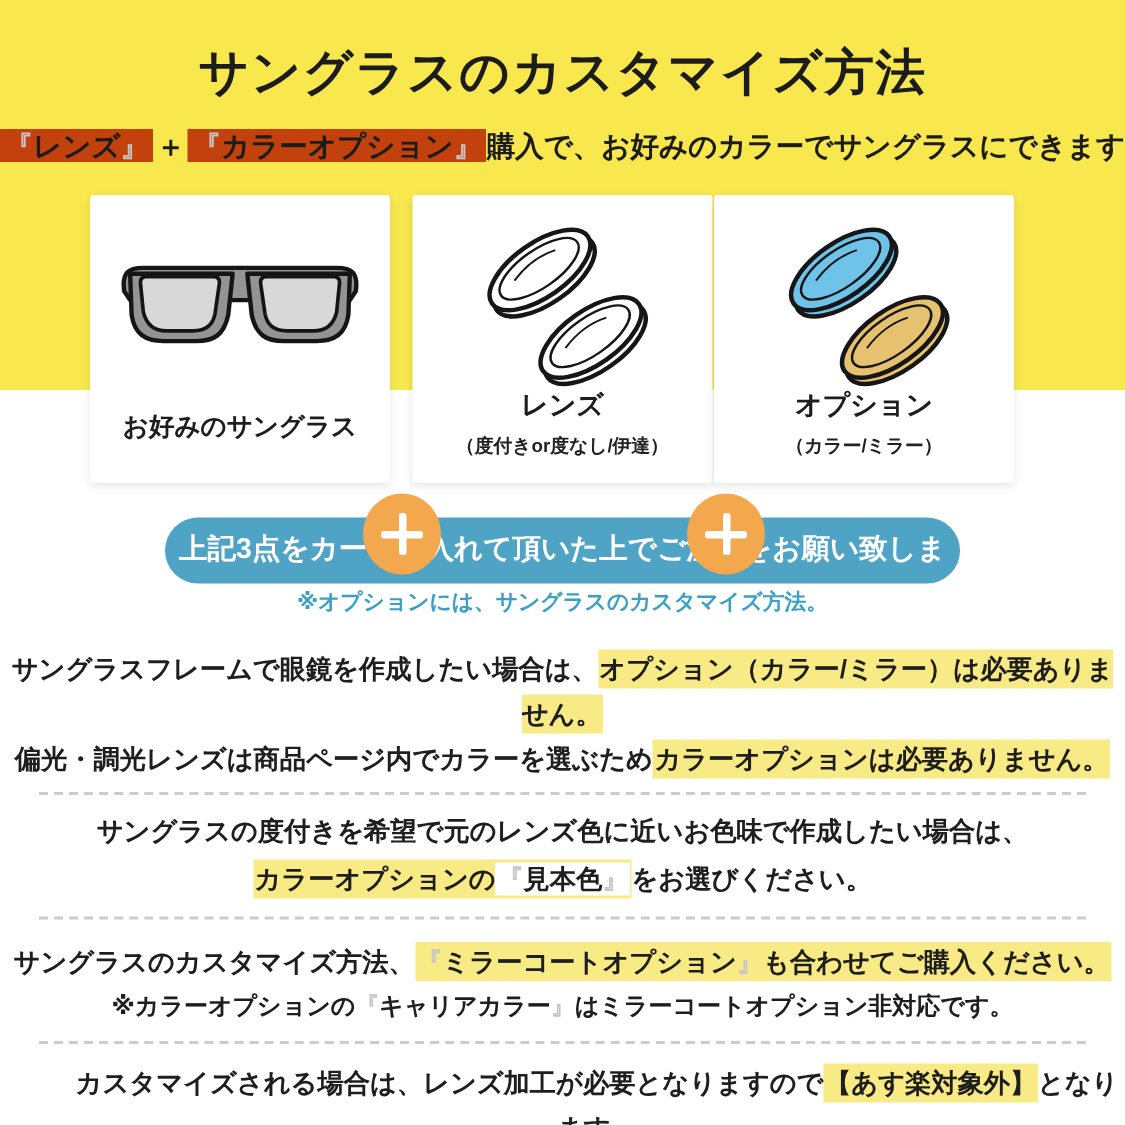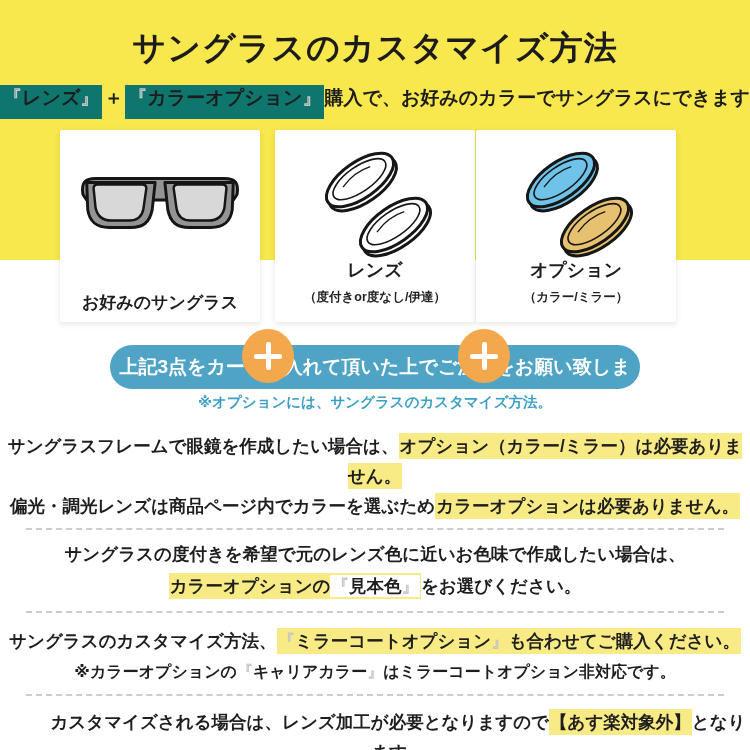--- a/index.html
+++ b/index.html
@@ -4,36 +4,36 @@
 <style>
   * { margin:0; padding:0; box-sizing:border-box; }
   html,body { background:#ffffff; }
   body { font-family:"Liberation Sans","DejaVu Sans",sans-serif; }
   .page { position:relative; width:750px; height:750px; background:#ffffff; overflow:hidden; margin:0 auto; color:#1d1d1d; }
 
   
   .header { position:absolute; top:0; left:0; width:750px; height:260px; background:#F8E74D; text-align:center; }
   .title { padding-top:26px; font-size:33px; font-weight:800; letter-spacing:1px; color:#1c1c1c; }
   .subtitle { margin-top:14px; font-size:19px; font-weight:700; color:#1c1c1c; white-space:nowrap; }
-  .wbox { display:inline-block; background:#0f766e; padding:3px 3px 12px; line-height:1; }
+  .wbox { display:inline-block; background:#c2410c; padding:3px 3px 0; line-height:1; }
   .brk { color:#c6c6c6; }
   .plus-char { margin:0 2px; }
 
   
   .steps { position:absolute; top:130px; left:0; width:750px; height:192px; }
   .step-card { position:absolute; top:0; width:200px; height:192px; background:#ffffff; border-radius:2px;
                box-shadow:0 2px 6px rgba(0,0,0,0.10); }
   .step-card.c1 { left:60px; }
   .step-card.c2 { left:275px; }
   .step-card.c3 { left:476px; }
   .step-art { position:absolute; left:0; right:0; margin:0 auto; display:block; }
   .c1 .step-art { top:38px; width:166px; height:70px; }
   .c2 .step-art, .c3 .step-art { top:8px; width:150px; height:135px; }
   .caption { position:absolute; left:0; right:0; text-align:center; }
-  .caption-single { bottom:8px; font-size:17px; font-weight:800; }
+  .caption-single { bottom:26px; font-size:17px; font-weight:800; }
   .caption-title { bottom:40px; font-size:18px; font-weight:800; }
   .caption-sub { bottom:16px; font-size:12.5px; font-weight:700; color:#222;text-align:center; }
 
   .plus-circle { position:absolute; top:199px; width:52px; height:54px; border-radius:50%;
                  background:#F4A84E; z-index:5; }
   .plus-circle.p1 { left:242px; }
   .plus-circle.p2 { left:458px; }
   .plus-circle .bar { position:absolute; background:#ffffff; border-radius:2px; }
   .plus-circle .bar.h { width:28px; height:5px; left:12px; top:24.5px; }
   .plus-circle .bar.v { width:5px; height:28px; left:23.5px; top:13px; }

